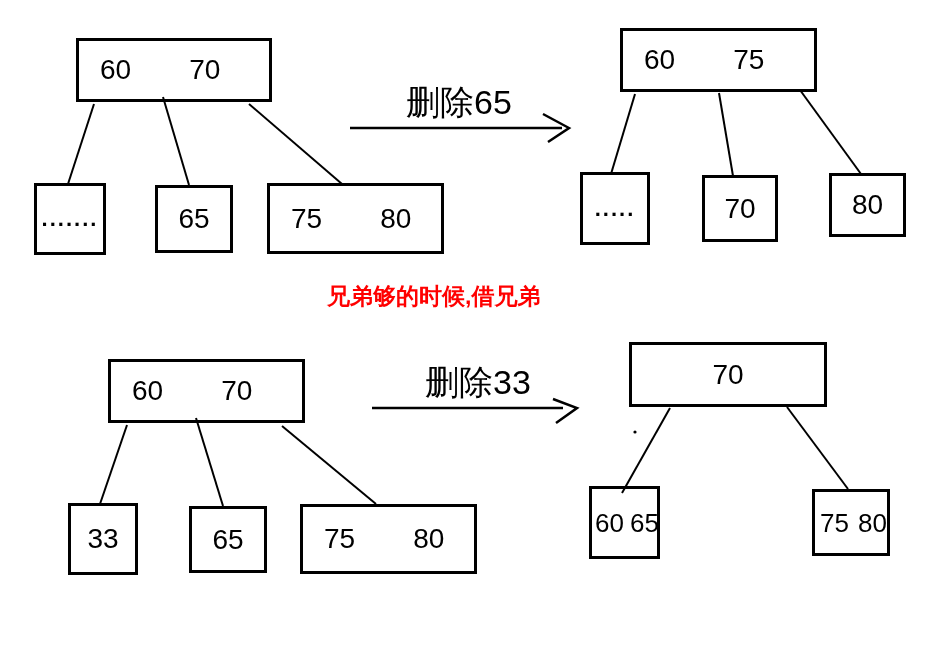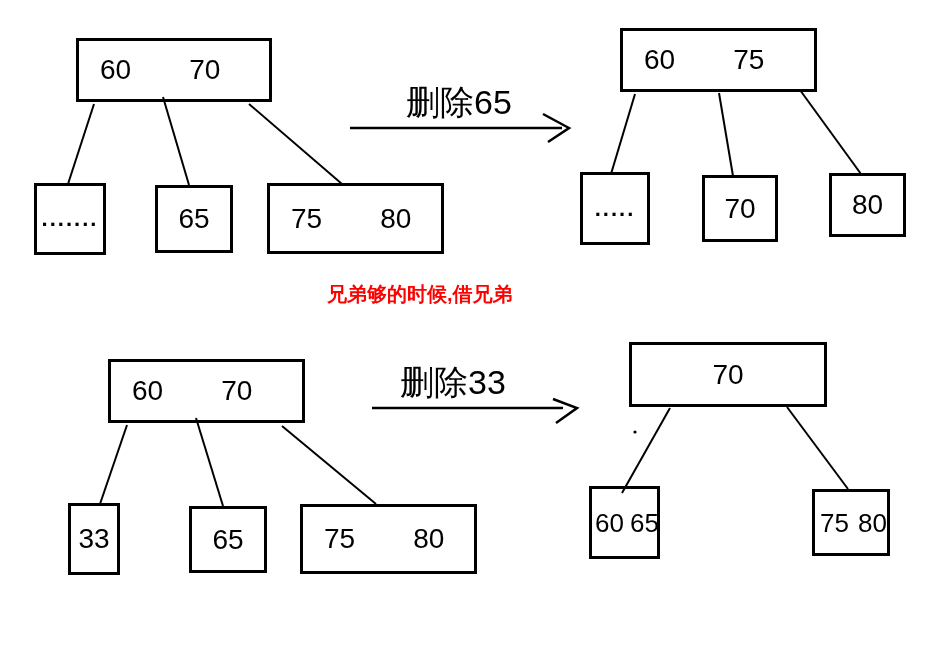--- a/index.html
+++ b/index.html
@@ -25,21 +25,21 @@
   .k2{justify-content:flex-start;padding-left:21px;gap:58px;}
   .k2t{justify-content:flex-start;padding-left:3px;gap:6px;font-size:26px;}
   .dots{justify-content:center;font-weight:bold;font-size:22px;letter-spacing:2px;}
   .op-label{
     position:absolute;
     font-size:34px;line-height:1;
     color:#000;
   }
   .caption{
     position:absolute;
-    font-size:20px;line-height:1.15;
+    font-size:23px;line-height:1.15;
     font-weight:bold;
   }
 </style>
 </head>
 <body>
 
 <div id="canvas">
 
   <svg id="wires" viewBox="0 0 937 646" xmlns="http://www.w3.org/2000/svg">
     <g stroke="#000" stroke-width="2" fill="none">
@@ -103,32 +103,32 @@
   <div class="node k1" style="left:829px;top:173px;width:77px;height:64px">
     <span>80</span>
   </div>
 
   <div class="caption" style="left:327px;top:283px;color:#ff0000">兄弟够的时候,借兄弟</div>
 
   <div class="node k2" style="left:108px;top:359px;width:197px;height:64px">
     <span>60</span>
     <span>70</span>
   </div>
-  <div class="node k1" style="left:68px;top:503px;width:52px;height:72px">
+  <div class="node k1" style="left:68px;top:503px;width:70px;height:72px">
     <span>33</span>
   </div>
   <div class="node k1" style="left:189px;top:506px;width:78px;height:67px">
     <span>65</span>
   </div>
   <div class="node k2" style="left:300px;top:504px;width:177px;height:70px">
     <span>75</span>
     <span>80</span>
   </div>
 
-  <div class="op-label" style="left:400px;top:365px">删除33</div>
+  <div class="op-label" style="left:425px;top:365px">删除33</div>
 
   <div class="node k1" style="left:629px;top:342px;width:198px;height:65px">
     <span>70</span>
   </div>
   <div class="node k2t" style="left:589px;top:486px;width:71px;height:73px">
     <span>60</span>
     <span>65</span>
   </div>
   <div class="node k2t" style="left:812px;top:489px;width:78px;height:67px;padding-left:5px;gap:9px">
     <span>75</span>

